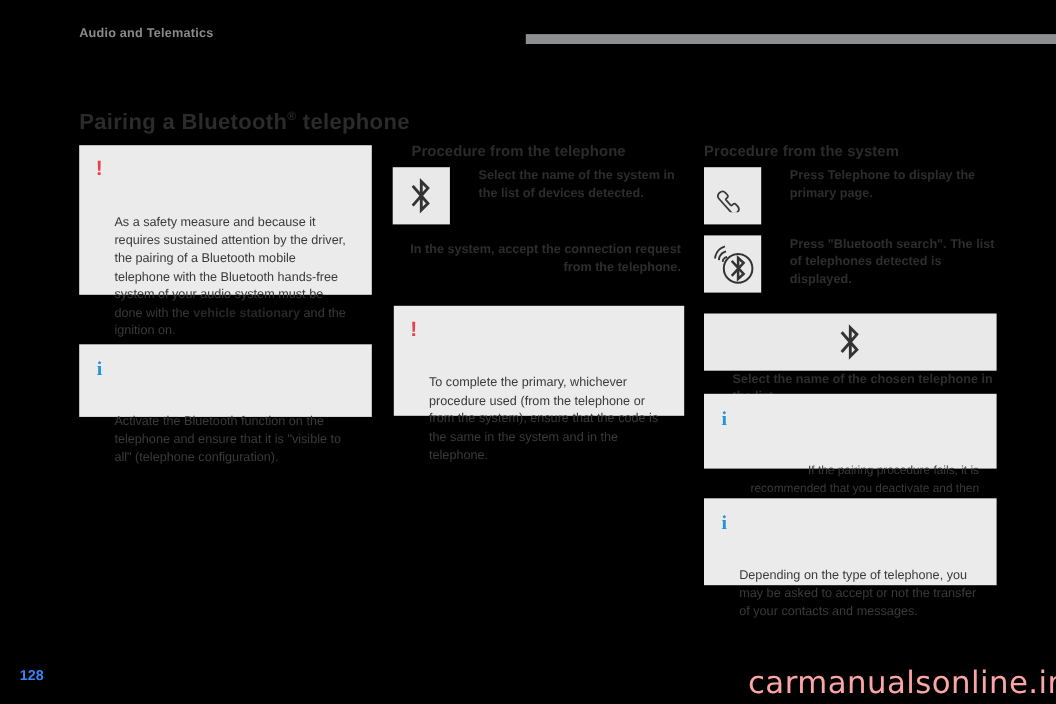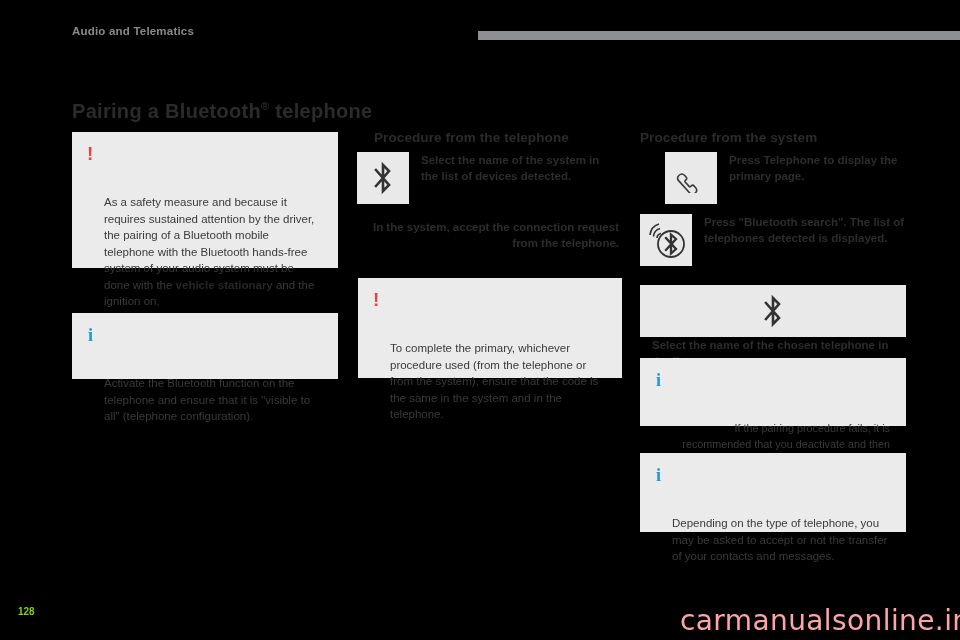--- a/index.html
+++ b/index.html
@@ -74,34 +74,34 @@
 
   
   .step { position: absolute; display: flex; }
   .tile {
     flex: 0 0 52px; height: 52px;
     background: #e9e9e9;
     display: flex; align-items: center; justify-content: center;
   }
   .step .stxt {
     flex: 1 1 auto;
-    padding-left: 12px;
+    padding-left: 26px;
     font-size: 11.5px; font-weight: bold; line-height: 16px;
     color: #2d2d2d;
   }
 
   .plain {
     position: absolute;
     font-size: 11.5px; font-weight: bold; line-height: 16px; color: #2d2d2d; text-align: right;
   }
 
   
   .pageno {
     position: absolute; left: 18px; top: 606px;
-    font-size: 10px; font-weight: bold; color: #84cc16;
+    font-size: 13px; font-weight: bold; color: #3b82f6;
   }
   .watermark {
     position: absolute; left: 680px; top: 604px;
     font-size: 28px; color: #fca5a5; letter-spacing: .4px;
     font-family: "DejaVu Sans", sans-serif;
   }
   svg { display: block; }
 </style>
 </head>
 <body>
@@ -138,21 +138,21 @@
 
   <div class="plain" style="left:357px; top:219px; width:262px;">In the system, accept the connection request from the telephone.</div>
 
   <div class="note" style="left:358px; top:278px; width:264px; height:100px;">
     <div class="bang">!</div>
     <div class="ntxt">To complete the primary, whichever procedure used (from the telephone or from the system), ensure that the code is the same in the system and in the telephone.</div>
   </div>
 
   <div class="col-head" style="left:640px; top:130px;">Procedure from the system</div>
 
-  <div class="step" style="left:640px; top:152px; width:266px;margin-left:25px;">
+  <div class="step" style="left:640px; top:152px; width:266px;">
     <div class="tile">
       <svg width="30" height="30" viewBox="0 0 30 30">
         <g transform="rotate(-42 15 15)">
           <path d="M8 5 q4 0 4 4 v2 q0 2 -2 2 h-1 q-1 0 -1 1 v6 q0 1 1 1 h1 q2 0 2 2 v2 q0 4 -4 4 q-4 0 -4 -4 v-16 q0 -4 4 -4 z" fill="none" stroke="#3a3a3a" stroke-width="1.6"></path>
         </g>
       </svg>
     </div>
     <div class="stxt">Press Telephone to display the primary page.</div>
   </div>
 

